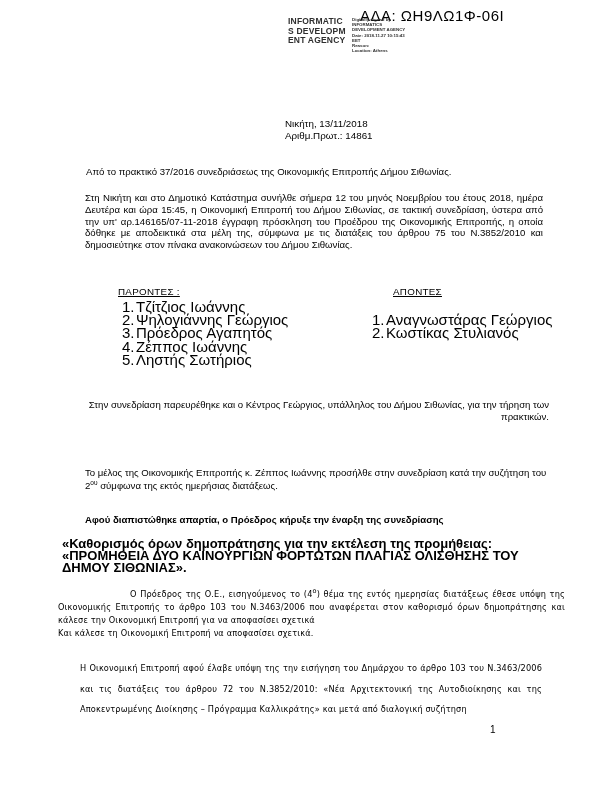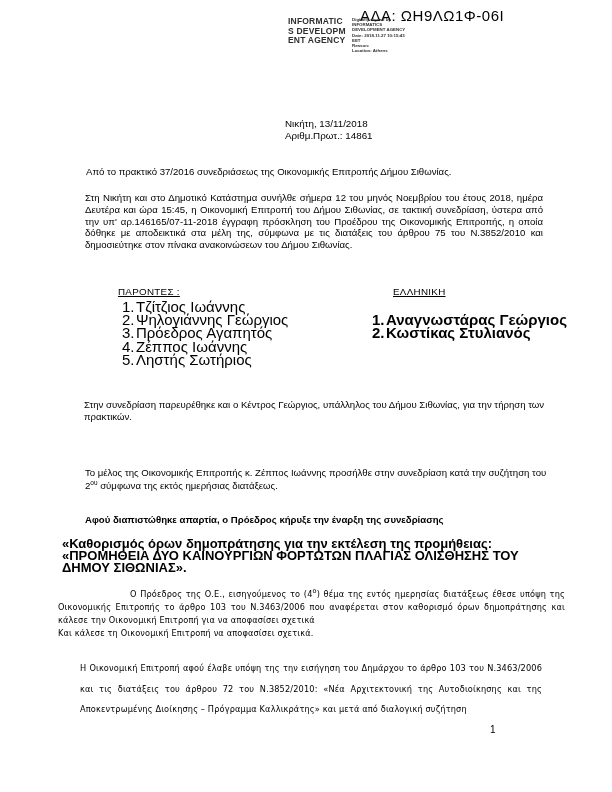--- a/index.html
+++ b/index.html
@@ -48,32 +48,32 @@
   .p1 { left: 86px; top: 166px; width: 470px; }
   .p2 { left: 85px; top: 192px; width: 458px; text-align: justify; }
   .p3 { left: 86px; top: 251px; width: 462px; text-indent: 14px; }
 
   .attend { left: 92px; top: 286px; width: 470px; display: flex; margin-left: 26px; }
   .attend-col-present { width: 250px; }
   .attend-col-absent { width: 220px; }
   .attend-heading { font-size: 9.8px; text-decoration: underline; letter-spacing: 0.3px; }
   .attend-heading.absent-h { margin-left: 25px; }
   .attend-list { margin-top: 3px; list-style: none; counter-reset: li; }
-  .attend-list.absent-list { margin-top: 16px; font-weight: bold; }
+  .attend-list.absent-list { margin-top: 16px; }
   .attend-list li {
     counter-increment: li;
     font-size: 15px; line-height: 13.2px;
     padding-left: 18px; position: relative;
   }
   .attend-list li::before {
     content: counter(li) ".";
     position: absolute; left: 4px;
   }
 
-  .p4 { left: 84px; top: 399px; width: 465px; }
+  .p4 { left: 84px; top: 399px; width: 465px; text-align: right; }
   .p5 { left: 85px; top: 429px; width: 460px; text-align: justify; line-height: 19px; }
   .p6 { left: 85px; top: 467px; width: 465px; line-height: 12.5px; }
   .sup { font-size: 6.5px; vertical-align: super; line-height: 0; }
 
   .p-bold { left: 85px; top: 514px; width: 470px; font-weight: bold; }
   .title-bold {
     left: 62px; top: 538px; width: 505px;
     font-weight: bold; font-size: 13px; line-height: 11.8px;
   }
 
@@ -123,21 +123,21 @@
       <div class="attend-heading">ΠΑΡΟΝΤΕΣ :</div>
       <ol class="attend-list">
         <li>Τζίτζιος Ιωάννης</li>
         <li>Ψηλογιάννης Γεώργιος</li>
         <li>Πρόεδρος Αγαπητός</li>
         <li>Ζέππος Ιωάννης</li>
         <li>Ληστής Σωτήριος</li>
       </ol>
     </div>
     <div class="attend-col-absent">
-      <div class="attend-heading absent-h">ΕΛΛΗΝΙΚΗ</div>
+      <div class="attend-heading absent-h">ΑΠΟΝΤΕΣ</div>
       <ol class="attend-list absent-list">
         <li>Αναγνωστάρας Γεώργιος</li>
         <li>Κωστίκας Στυλιανός</li>
       </ol>
     </div>
   </div>
 
   <div class="abs body-text p4">Στην συνεδρίαση παρευρέθηκε και ο Κέντρος Γεώργιος, υπάλληλος του Δήμου Σιθωνίας, για την τήρηση των πρακτικών.</div>
 
 

